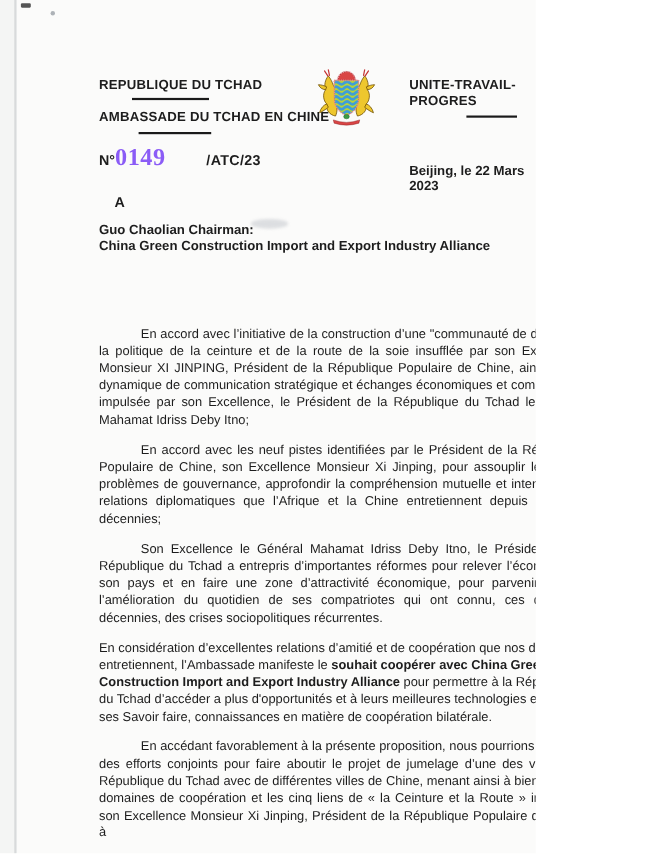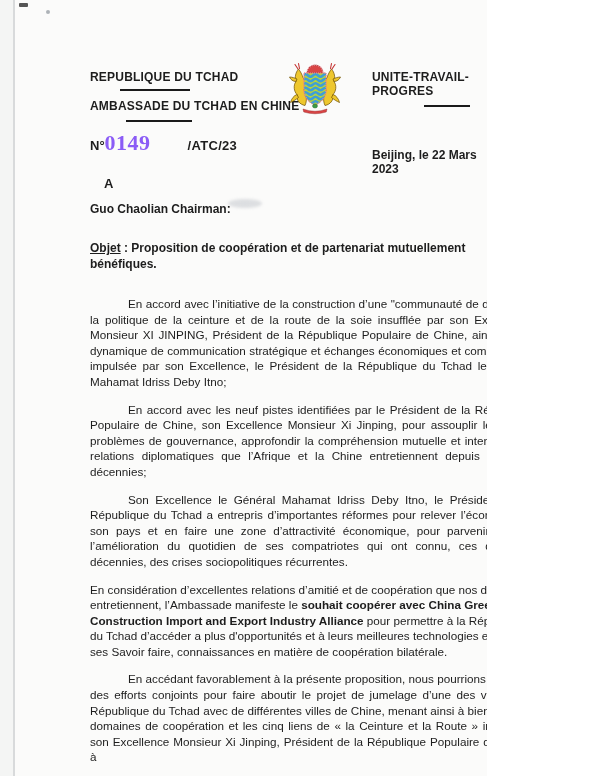--- a/index.html
+++ b/index.html
@@ -112,25 +112,23 @@
       <span class="ref-number">0149</span>
       <span class="ref-suffix">/ATC/23</span>
   </div>
 
   <div class="dateline">Beijing, le 22 Mars 2023</div>
 
   <div class="salutation">A</div>
 
   <div class="addressee">
     <div>Guo Chaolian Chairman:</div>
+    <div>China Green Construction Import and Export Industry Alliance</div>
   </div>
 
-  <div class="subject">
-    <span class="subject-label">Objet</span><span> : </span><span>Proposition de coopération et de partenariat mutuellement bénéfiques.</span>
-  </div>
 
   <div class="body">
     <p class="para">En accord avec l’initiative de la construction d’une "communauté de destin", et la politique de la ceinture et de la route de la soie insufflée par son Excellence, Monsieur XI JINPING, Président de la République Populaire de Chine, ainsi que la dynamique de communication stratégique et échanges économiques et commerciaux impulsée par son Excellence, le Président de la République du Tchad le Général Mahamat Idriss Deby Itno;</p>
     <p class="para">En accord avec les neuf pistes identifiées par le Président de la République Populaire de Chine, son Excellence Monsieur Xi Jinping, pour assouplir les divers problèmes de gouvernance, approfondir la compréhension mutuelle et intensifier les relations diplomatiques que l’Afrique et la Chine entretiennent depuis plusieurs décennies;</p>
     <p class="para">Son Excellence le Général Mahamat Idriss Deby Itno, le Président de la République du Tchad a entrepris d’importantes réformes pour relever l’économie de son pays et en faire une zone d’attractivité économique, pour parvenir ainsi à l’amélioration du quotidien de ses compatriotes qui ont connu, ces dernières décennies, des crises sociopolitiques récurrentes.</p>
     <p class="para no-indent"><span>En considération d’excellentes relations d’amitié et de coopération que nos deux pays entretiennent, l’Ambassade manifeste le </span><strong>souhait coopérer avec  China Green Construction Import and Export Industry Alliance</strong><span> pour permettre à la République du Tchad d’accéder a plus d'opportunités et à leurs meilleures technologies et toutes ses Savoir faire, connaissances en matière de coopération bilatérale.</span></p>
     <p class="para">En accédant favorablement à la présente proposition, nous pourrions déployer des efforts conjoints pour faire aboutir le projet de jumelage d’une des ville de la République du Tchad avec de différentes villes de Chine, menant ainsi à bien les neuf domaines de coopération et les cinq liens de « la Ceinture et la Route » initiés par son Excellence Monsieur Xi Jinping, Président de la République Populaire de Chine, à</p>
   </div>
 
 

